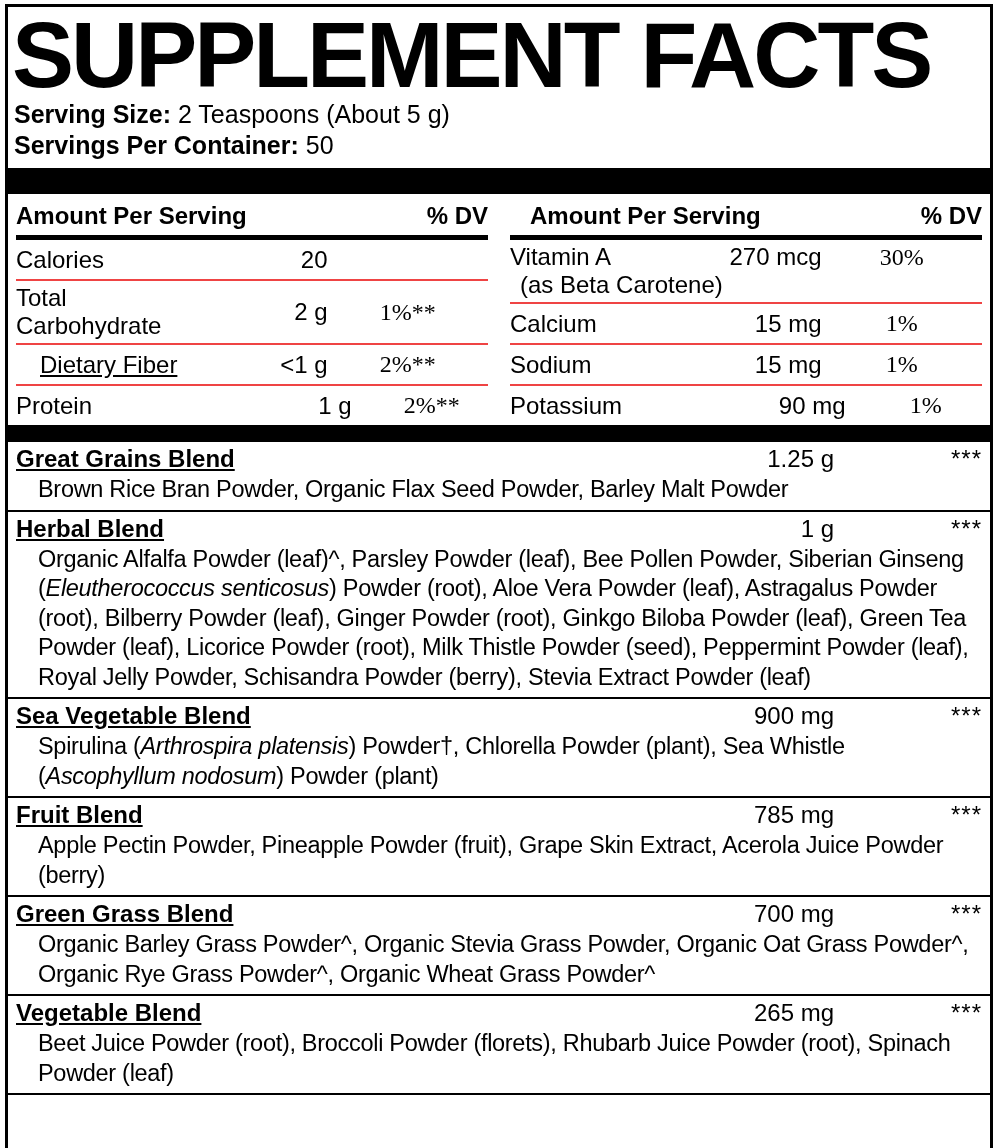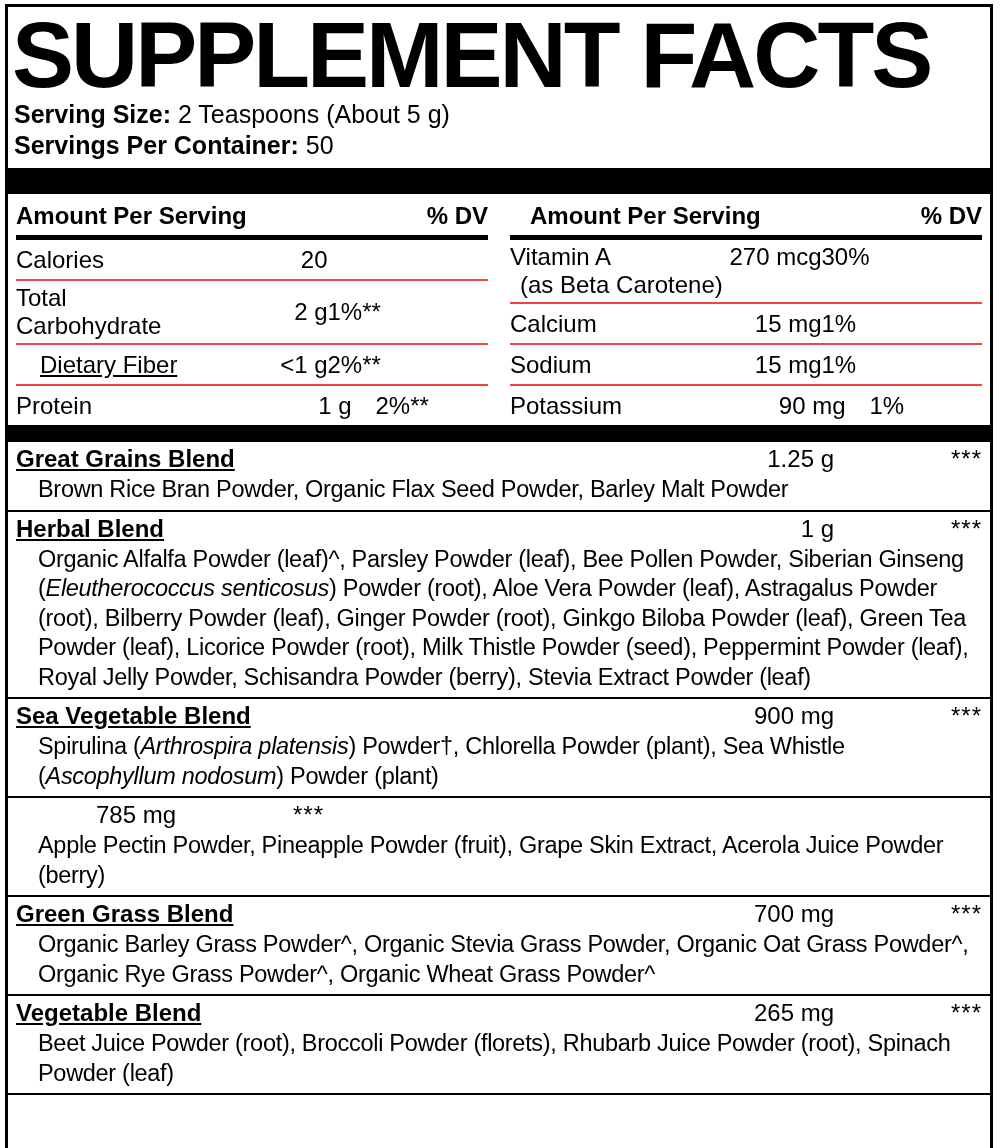--- a/index.html
+++ b/index.html
@@ -36,21 +36,21 @@
 
   .nrow {
     display:flex; flex-wrap:wrap; align-items:center;
     font-size:24px; padding:3px 0; min-height:33px;
     border-bottom:2px solid #ef4444;
   }
   .nrow:last-child { border-bottom:none;gap:24px; }
   .n-name { width:40%; }
   .n-name.indent { padding-left:24px; box-sizing:border-box;text-decoration:underline; }
   .n-amount { width:26%; text-align:right; }
-  .n-dv { flex:1; text-align:left; }
+  .n-dv { flex:1; text-align:center;font-family:Liberation Serif, serif; }
   .n-sub { width:100%; padding-left:10px; box-sizing:border-box; }
 
   .blends { }
   .blend { padding:1px 8px 4px; }
   .blend + .blend { border-top:2px solid #000; }
   .blend-head { display:flex; align-items:baseline; font-size:24px; line-height:32px; }
   .blend-name { flex:1; font-weight:bold;text-decoration:underline; }
   .blend-name.regular { font-weight:normal; }
   .blend-amount { width:160px; text-align:right; }
   .blend-dv { width:148px; text-align:right; letter-spacing:1px; }
@@ -163,20 +163,21 @@
         <div class="blend">
           <div class="blend-head">
             <div class="blend-name">Sea Vegetable Blend</div>
             <div class="blend-amount">900 mg</div>
             <div class="blend-dv">***</div>
           </div>
           <div class="blend-desc"><span>Spirulina (</span><i>Arthrospira platensis</i><span>) Powder†, Chlorella Powder (plant), Sea Whistle (</span><i>Ascophyllum nodosum</i><span>) Powder (plant)</span></div>
         </div>
         <div class="blend">
           <div class="blend-head">
+            <div class="blend-name">Fruit Blend</div>
             <div class="blend-amount">785 mg</div>
             <div class="blend-dv">***</div>
           </div>
           <div class="blend-desc"><span>Apple Pectin Powder, Pineapple Powder (fruit), Grape Skin Extract, Acerola Juice Powder (berry)</span></div>
         </div>
         <div class="blend">
           <div class="blend-head">
             <div class="blend-name">Green Grass Blend</div>
             <div class="blend-amount">700 mg</div>
             <div class="blend-dv">***</div>

